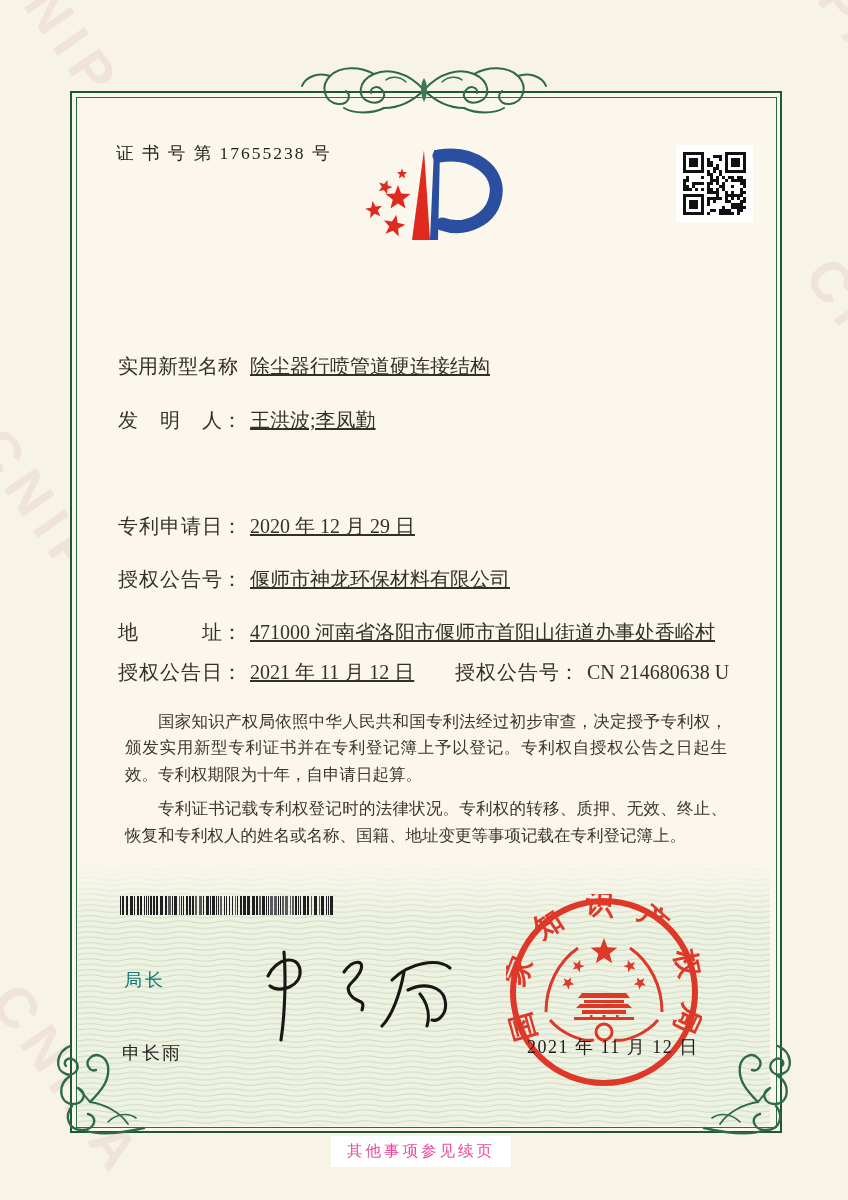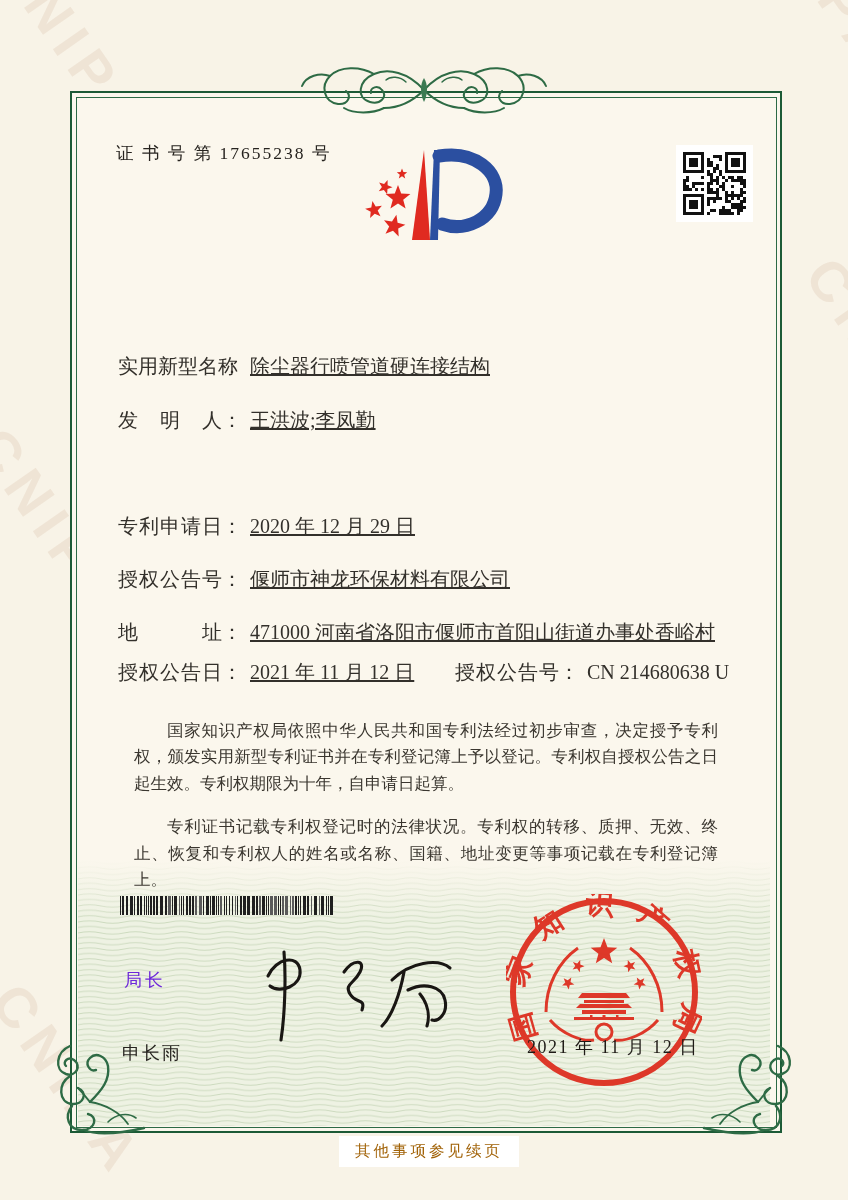--- a/index.html
+++ b/index.html
@@ -26,28 +26,28 @@
   .title{position:absolute;left:70px;top:251px;width:708px;text-align:center;
       font-size:39px;font-weight:bold;letter-spacing:8px;color:#211e1a;}
   
   .field-row{position:absolute;left:118px;font-size:20px;line-height:25px;color:#33302b;white-space:nowrap;text-decoration:underline;}
   .flabel{display:inline-block;width:104px;text-align:justify;text-align-last:justify;vertical-align:top;}
   .fcolon{display:inline-block;margin-right:8px;}
   .grant2{position:absolute;left:337px;top:0;}
   
   .bodytext{position:absolute;left:117px;top:701px;width:618px;font-size:16.5px;
       line-height:26.4px;color:#3a362f;text-align:justify;}
-  .bodytext p{margin:17px;text-indent:2em;}
-  
-  .sig-role{position:absolute;left:124px;top:968px;font-size:18px;letter-spacing:3px;color:#6d28d9;}
+  .bodytext p{margin:8px;text-indent:2em;}
+  
+  .sig-role{position:absolute;left:124px;top:968px;font-size:18px;letter-spacing:3px;color:#0f766e;}
   .sig-name{position:absolute;left:122px;top:1010px;font-size:18px;letter-spacing:2px;color:#26231f;margin-top:31px;}
   .pagenum{position:absolute;left:70px;top:1092px;width:708px;text-align:center;
       font-size:15px;letter-spacing:2px;color:#33302b;}
   .footer-note{position:absolute;left:331px;top:1136px;background:#ffffff;
-      padding:5px 16px;font-size:15.5px;letter-spacing:3px;color:#a16207;margin-left:8px;}
+      padding:5px 16px;font-size:15.5px;letter-spacing:3px;color:#ec4899;}
   .seal-date{position:absolute;left:527px;top:1035px;font-size:18px;letter-spacing:1.5px;
       color:#1f1b17;z-index:6;}
   svg{display:block;}
 </style>
 </head>
 <body>
 
 <div id="page">
 
   <div class="wm" style="left:-38px;top:10px">CNIPA</div>

